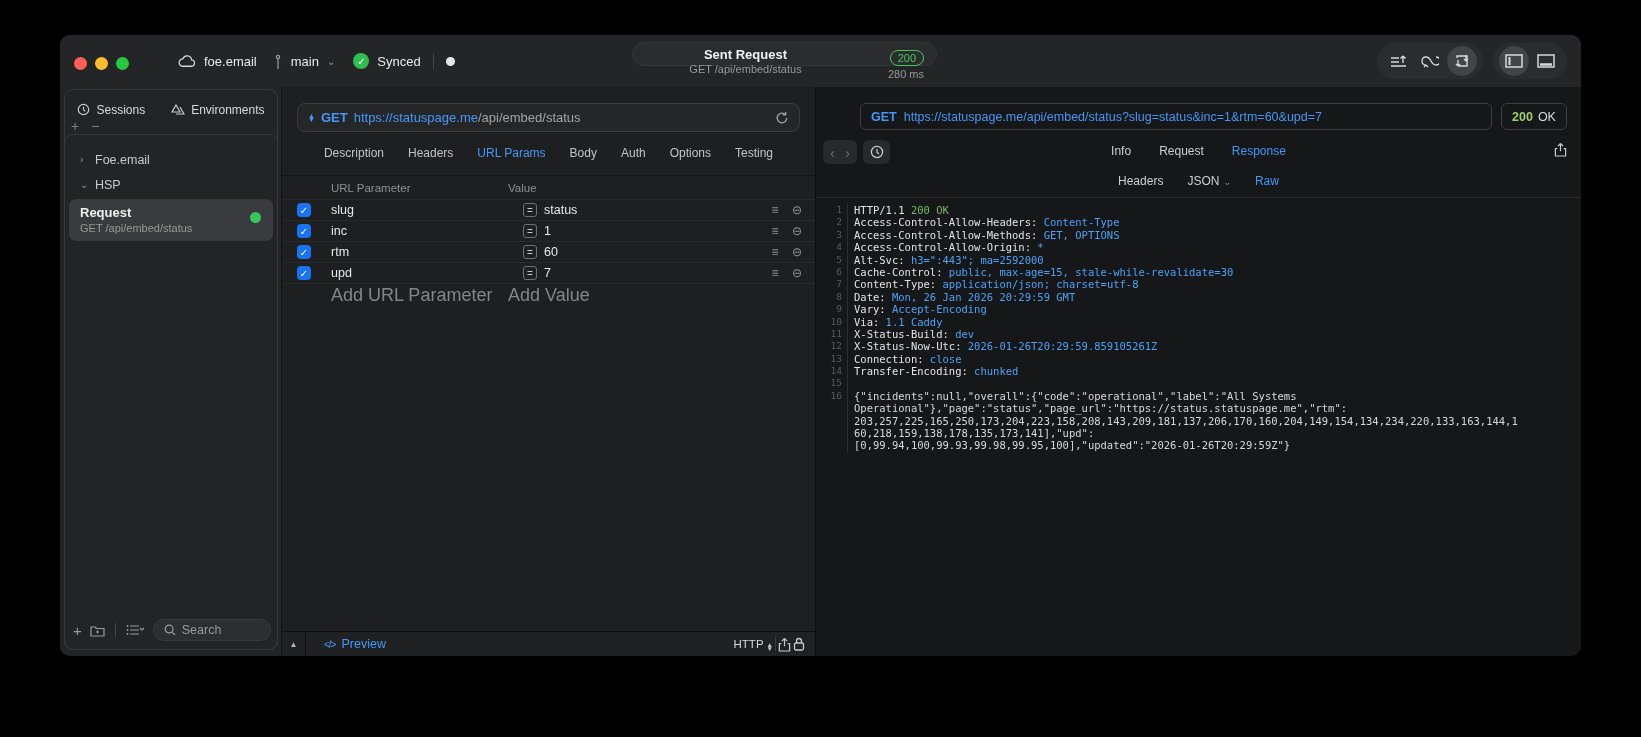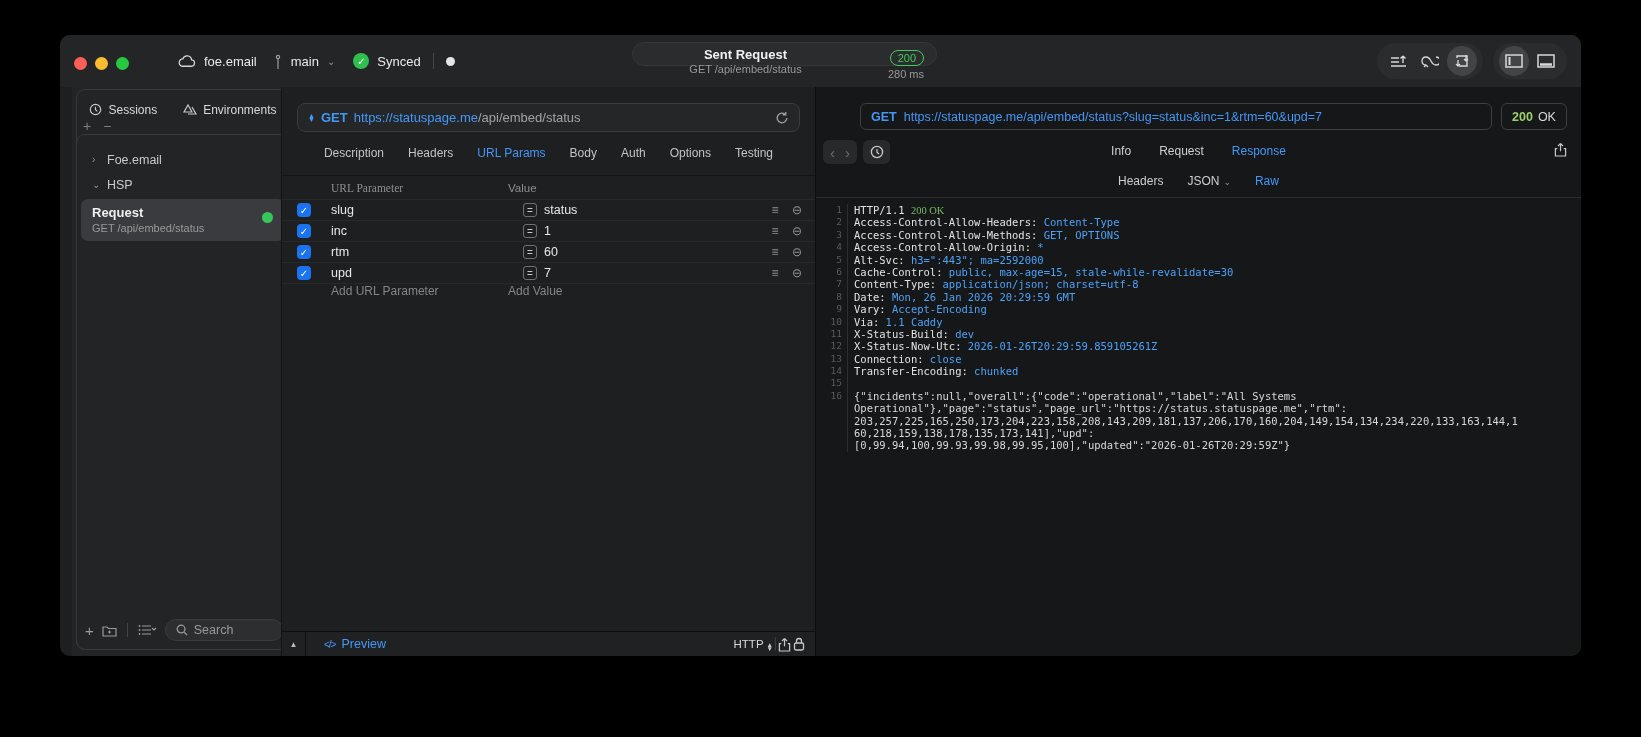--- a/index.html
+++ b/index.html
@@ -24,21 +24,21 @@
   .tb-pill-right { position:absolute; right:12px; top:5px; text-align:right; }
   .code-badge { display:inline-block; font-size:11px; color:#43c95c; border:1px solid #43c95c; border-radius:8px; padding:0 7px; line-height:14px; }
   .tb-ms { font-size:11px; color:#98999a; margin-top:2px; }
   .tb-right { position:absolute; right:14px; top:8px; display:flex; gap:10px; }
   .icon-pill { display:flex; align-items:center; background:#2b2c2e; border-radius:18px; height:36px; padding:0 6px; gap:2px; }
   .icon-btn { width:30px; height:30px; border-radius:50%; display:flex; align-items:center; justify-content:center; color:#d8d8d9; }
   .icon-btn.active { background:#424446; }
   .icon-btn svg { display:block; }
 
   
-  .sidebar { position:absolute; left:12px; top:52px; width:221px; bottom:0; background:#232425; }
+  .sidebar { position:absolute; left:0; top:52px; width:221px; bottom:0; background:#232425; }
   .request-panel { position:absolute; left:221px; top:52px; width:535px; bottom:0; background:#1e1f20; border-left:1px solid #121314; border-right:1px solid #0c0d0e; }
   .response-panel { position:absolute; left:756px; top:52px; width:765px; bottom:0; background:#161718; }
 
   
   .sb-box { position:absolute; left:4px; right:3px; top:2px; bottom:6px; border:1px solid #38393b; border-radius:9px; }
   .sb-tabs { display:flex; justify-content:center; gap:26px; padding-top:9px; height:30px; font-size:12px; color:#d9d9da; }
   .sb-tab { display:flex; align-items:center; gap:6px; }
   .sb-tab .icon { color:#c9c9ca; display:flex; }
   .sb-plusminus { display:flex; gap:12px; padding-left:6px; color:#7f8081; font-size:14px; height:14px; line-height:12px; }
   .sb-list { position:absolute; left:-1px; right:-1px; top:44px; bottom:-1px; border:1px solid #38393b; border-radius:9px; }
@@ -58,29 +58,29 @@
   .url-bar { margin:16px 15px 0 15px; height:29px; background:#252628; border:1px solid #3b3c3e; border-radius:8px; display:flex; align-items:center; padding:0 10px; gap:6px; font-size:13px; }
   .method-stepper { display:flex; flex-direction:column; color:#4597f7; line-height:4px; font-size:7px; }
   .method { color:#4597f7; font-weight:bold; }
   .url-host { color:#4597f7; }
   .url-path { color:#a3a3a3; }
   .url-reload { margin-left:auto; color:#a0a1a2; display:flex; }
   .rtabs { display:flex; justify-content:center; gap:24px; margin-top:14px; height:20px; font-size:12px; color:#c3c3c5; }
   .rtab.active { color:#4597f7; }
   .param-area { margin-top:9px; border-top:1px solid #141516; }
   .param-head { display:flex; height:23px; align-items:center; font-size:11.5px; color:#8e8f91; }
-  .param-head .c1 { padding-left:49px; width:226px;font-family:Liberation Serif, serif; }
+  .param-head .c1 { padding-left:49px; width:226px; }
   .prow { display:flex; align-items:center; height:21px; font-size:12.5px; color:#e7e7e8; border-top:1px solid rgba(255,255,255,0.045); }
   .prow .cb { width:14px; height:14px; margin-left:15px; border-radius:4px; background:#1a73f0; color:#fff; font-size:10px; display:flex; align-items:center; justify-content:center; }
   .prow .pname { margin-left:20px; width:192px; }
   .eqbox { width:14px; height:14px; border:1px solid #6f7072; border-radius:3px; color:#c9c9ca; font-size:10px; display:flex; align-items:center; justify-content:center; margin-right:7px; }
   .prow .pval { flex:1; }
   .prow .ricons { display:flex; gap:8px; margin-right:11px; color:#8f9092; font-size:12px; }
   .prow .ricons .ri { width:14px; text-align:center; }
-  .add-row { display:flex; height:23px; align-items:flex-start; font-size:12px; color:#848587; border-top:1px solid rgba(255,255,255,0.045); }
+  .add-row { display:flex; height:23px; align-items:flex-end; font-size:18px; color:#848587; border-top:1px solid rgba(255,255,255,0.045); }
   .add-row .a1 { padding-left:49px; width:226px; }
   .rp-footer { position:absolute; left:0; right:0; bottom:0; height:25px; background:#202122; border-top:1px solid #0d0e0f; display:flex; align-items:center; }
   .collapse-btn { width:24px; height:100%; border-right:1px solid #0d0e0f; display:flex; align-items:center; justify-content:center; color:#b9b9ba; font-size:8px; }
   .preview-lnk { display:flex; align-items:center; gap:6px; color:#4597f7; font-size:12.5px; margin-left:18px; }
   .code-glyph { font-size:10px; letter-spacing:-1px; }
   .rp-f-right { margin-left:auto; display:flex; align-items:center; gap:2px; padding-right:10px; color:#d6d6d7; font-size:11.5px; }
   .fsep { width:1px; height:14px; background:#3c3d3e; }
   .stepper-glyph { display:inline-flex; flex-direction:column; font-size:6.5px; line-height:4px; color:#c9c9ca; vertical-align:1px; }
   .rp-f-right .icon { display:flex; color:#c9c9ca; }
 
@@ -100,21 +100,21 @@
   .nav-share { position:absolute; right:14px; top:2px; color:#c9c9ca; display:flex; }
   .resp-subtabs { display:flex; justify-content:center; gap:24px; margin-top:9px; height:21px; font-size:12px; color:#cfcfd0; }
   .resp-subtab.active { color:#4597f7; }
   .resp-subtab .dd { color:#8e8f90; font-size:9px; margin-left:4px; }
   .resp-body { border-top:1px solid #2b2c2e; margin-top:2px; padding-top:6px; font-family:"DejaVu Sans Mono", monospace; }
   .raw-line { display:flex; height:12.4px; line-height:12.4px; white-space:pre; }
   .raw-num { width:26px; text-align:right; color:#595a5c; font-size:9.5px; flex:none; }
   .raw-div { width:1px; background:#2d2e30; margin-left:5px; flex:none; }
   .raw-txt { padding-left:6px; font-size:10.5px; color:#e3e3e4; }
   .hv { color:#4da2f8; }
-  .hs { color:#74b969;font-family:Liberation Serif, serif; }
+  .hs { color:#74b969; }
   .hbody { color:#d8d8d9; }
 </style>
 </head>
 <body>
 
 <div class="window">
 
   <div class="titlebar">
     <div class="traffic">
       <div class="tl red"></div>

